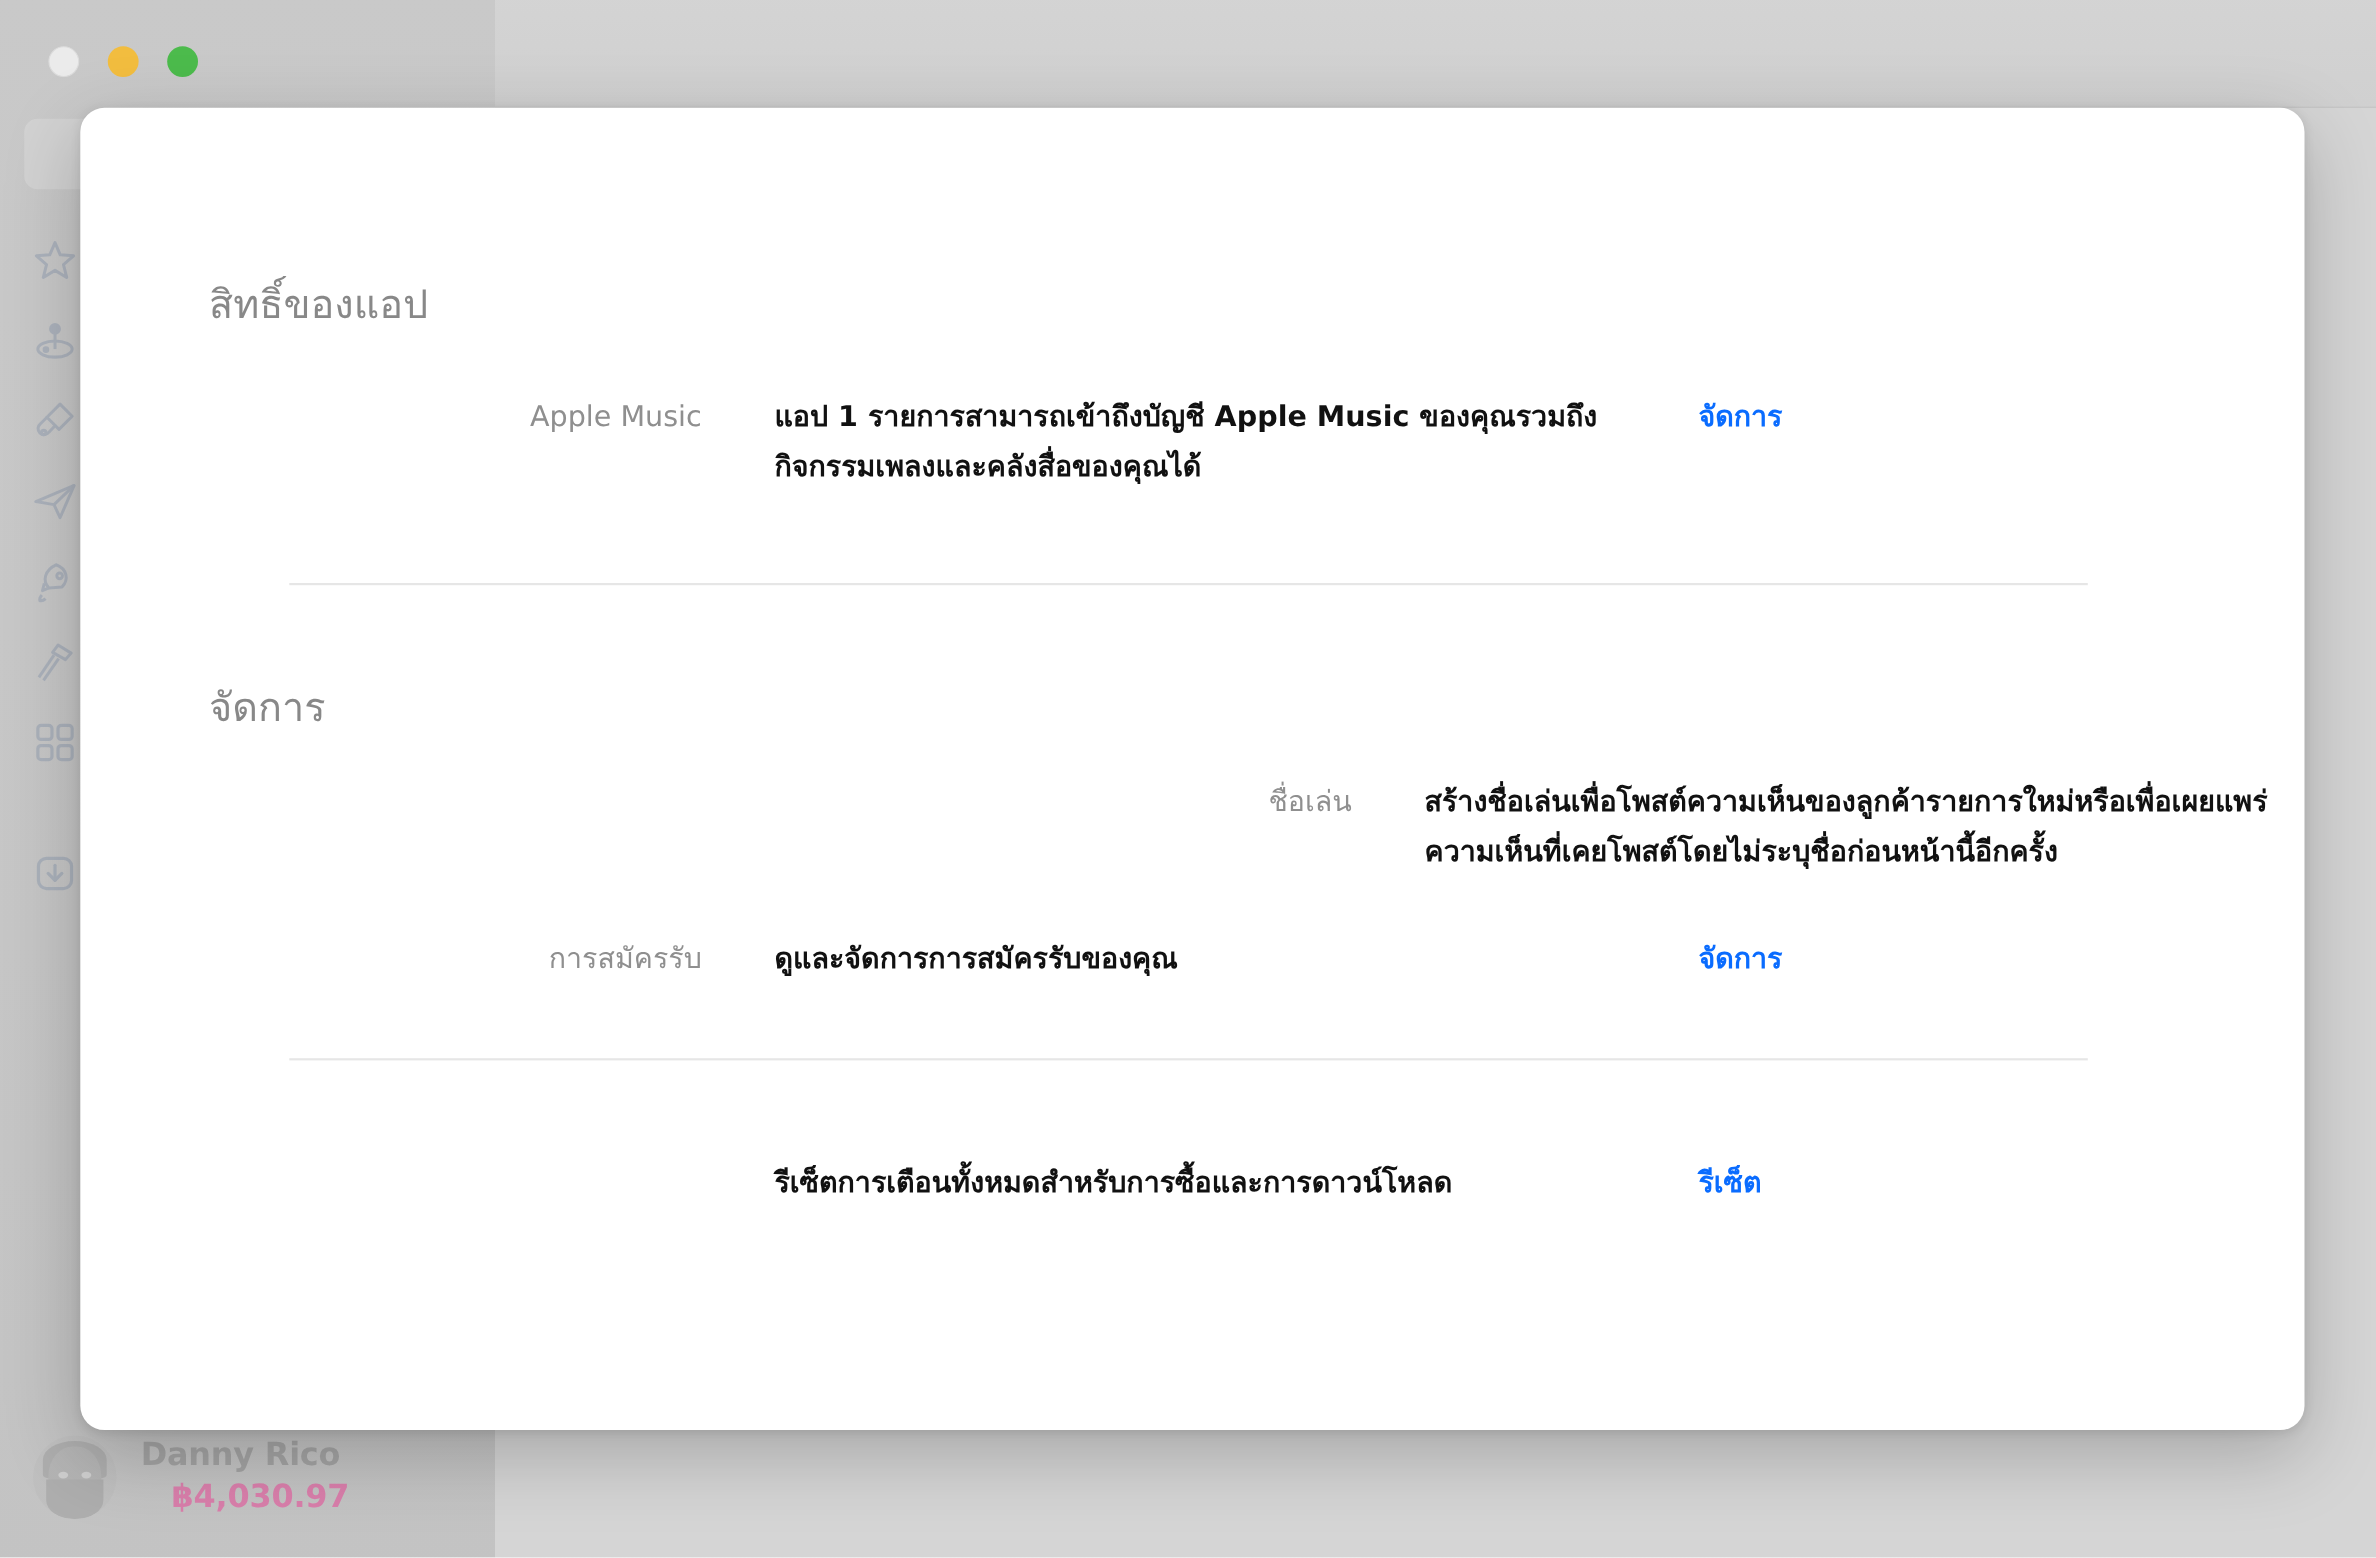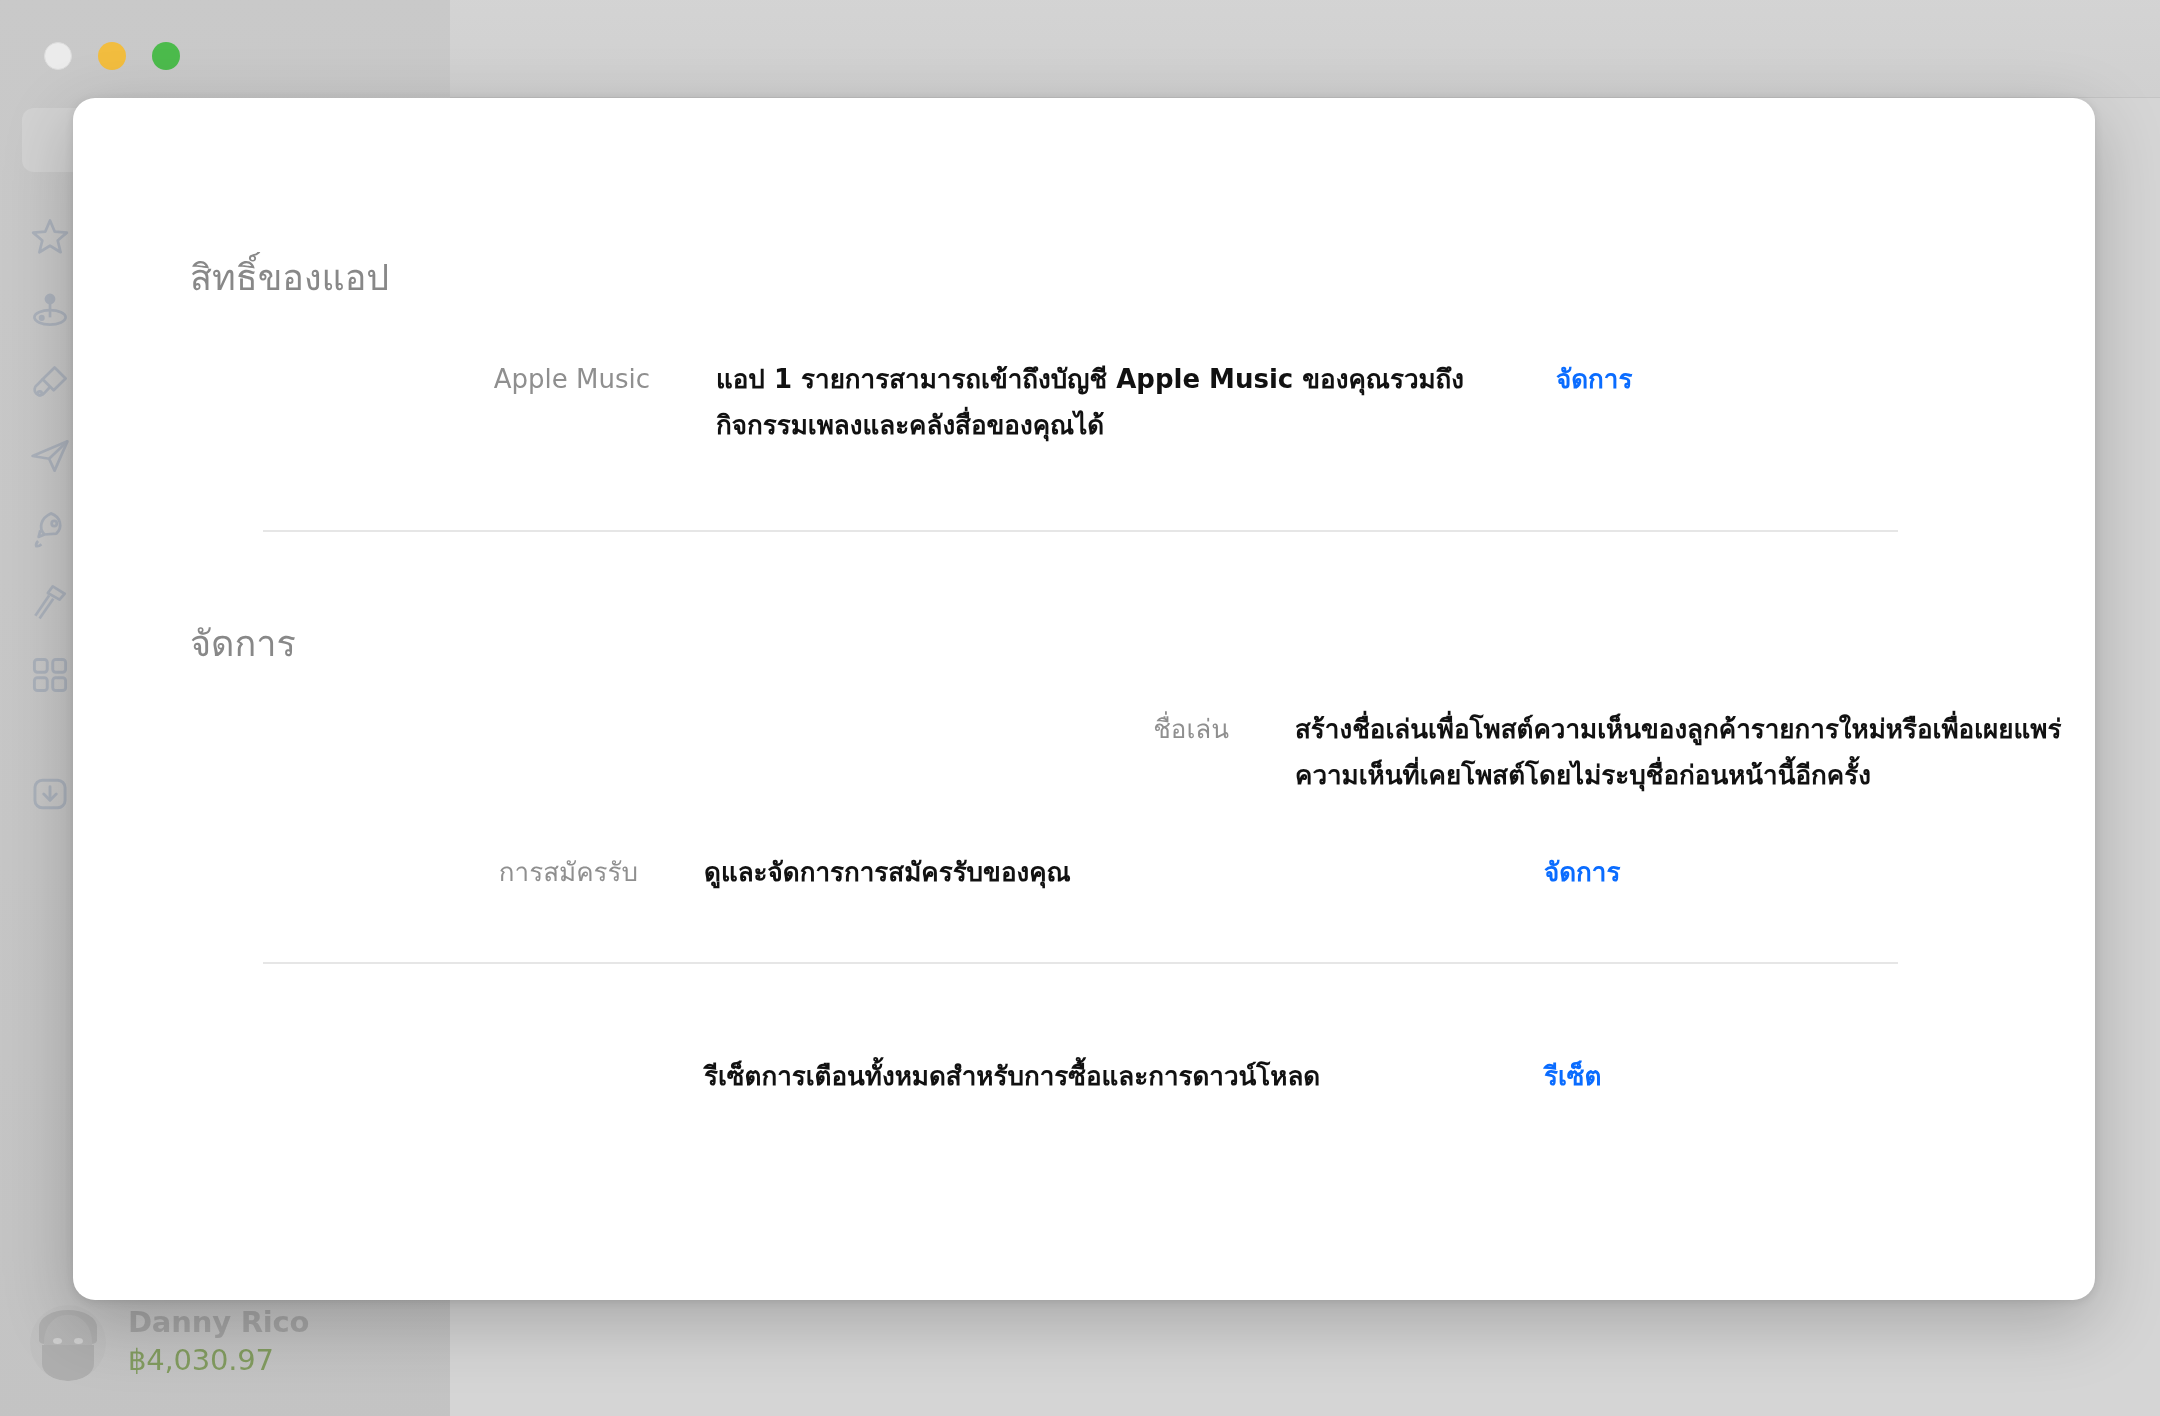--- a/index.html
+++ b/index.html
@@ -174,24 +174,25 @@
   .user-meta { display: flex; flex-direction: column; gap: 3px; }
   .user-name {
     font-size: 29px;
     font-weight: 700;
     color: #8b8b8b;
     letter-spacing: -0.2px;
     line-height: 1.2;
   }
   .user-balance {
     font-size: 29px;
-    font-weight: 400;
-    color: #4d7c0f;
+    font-weight: 700;
+    color: #ec4899;
     letter-spacing: -0.2px;
     line-height: 1.2;
+    margin-left: 28px;
   }
 
   
   .sheet {
     position: absolute;
     left: 73px;
     top: 98px;
     width: 2022px;
     height: 1202px;
     background: #ffffff;
@@ -248,21 +249,21 @@
   .row-action {
     margin-left: 40px;
     font-size: 26px;
     font-weight: 700;
     color: #0a6cff;
     line-height: 46px;
     white-space: nowrap;
     cursor: pointer;
   }
 
-  .row-applemusic { top: 258px; padding-left: 12px; }
+  .row-applemusic { top: 258px; }
   .row-nickname   { top: 608px; justify-content: flex-end; }
   .row-subscription { top: 751px; align-items: flex-end; }
   .row-reset      { top: 955px; }
 
   .row-reset .row-label { width: 605px; }
   .row-reset .row-desc { width: 800px; }
 
   .divider {
     position: absolute;
     left: 190px;

